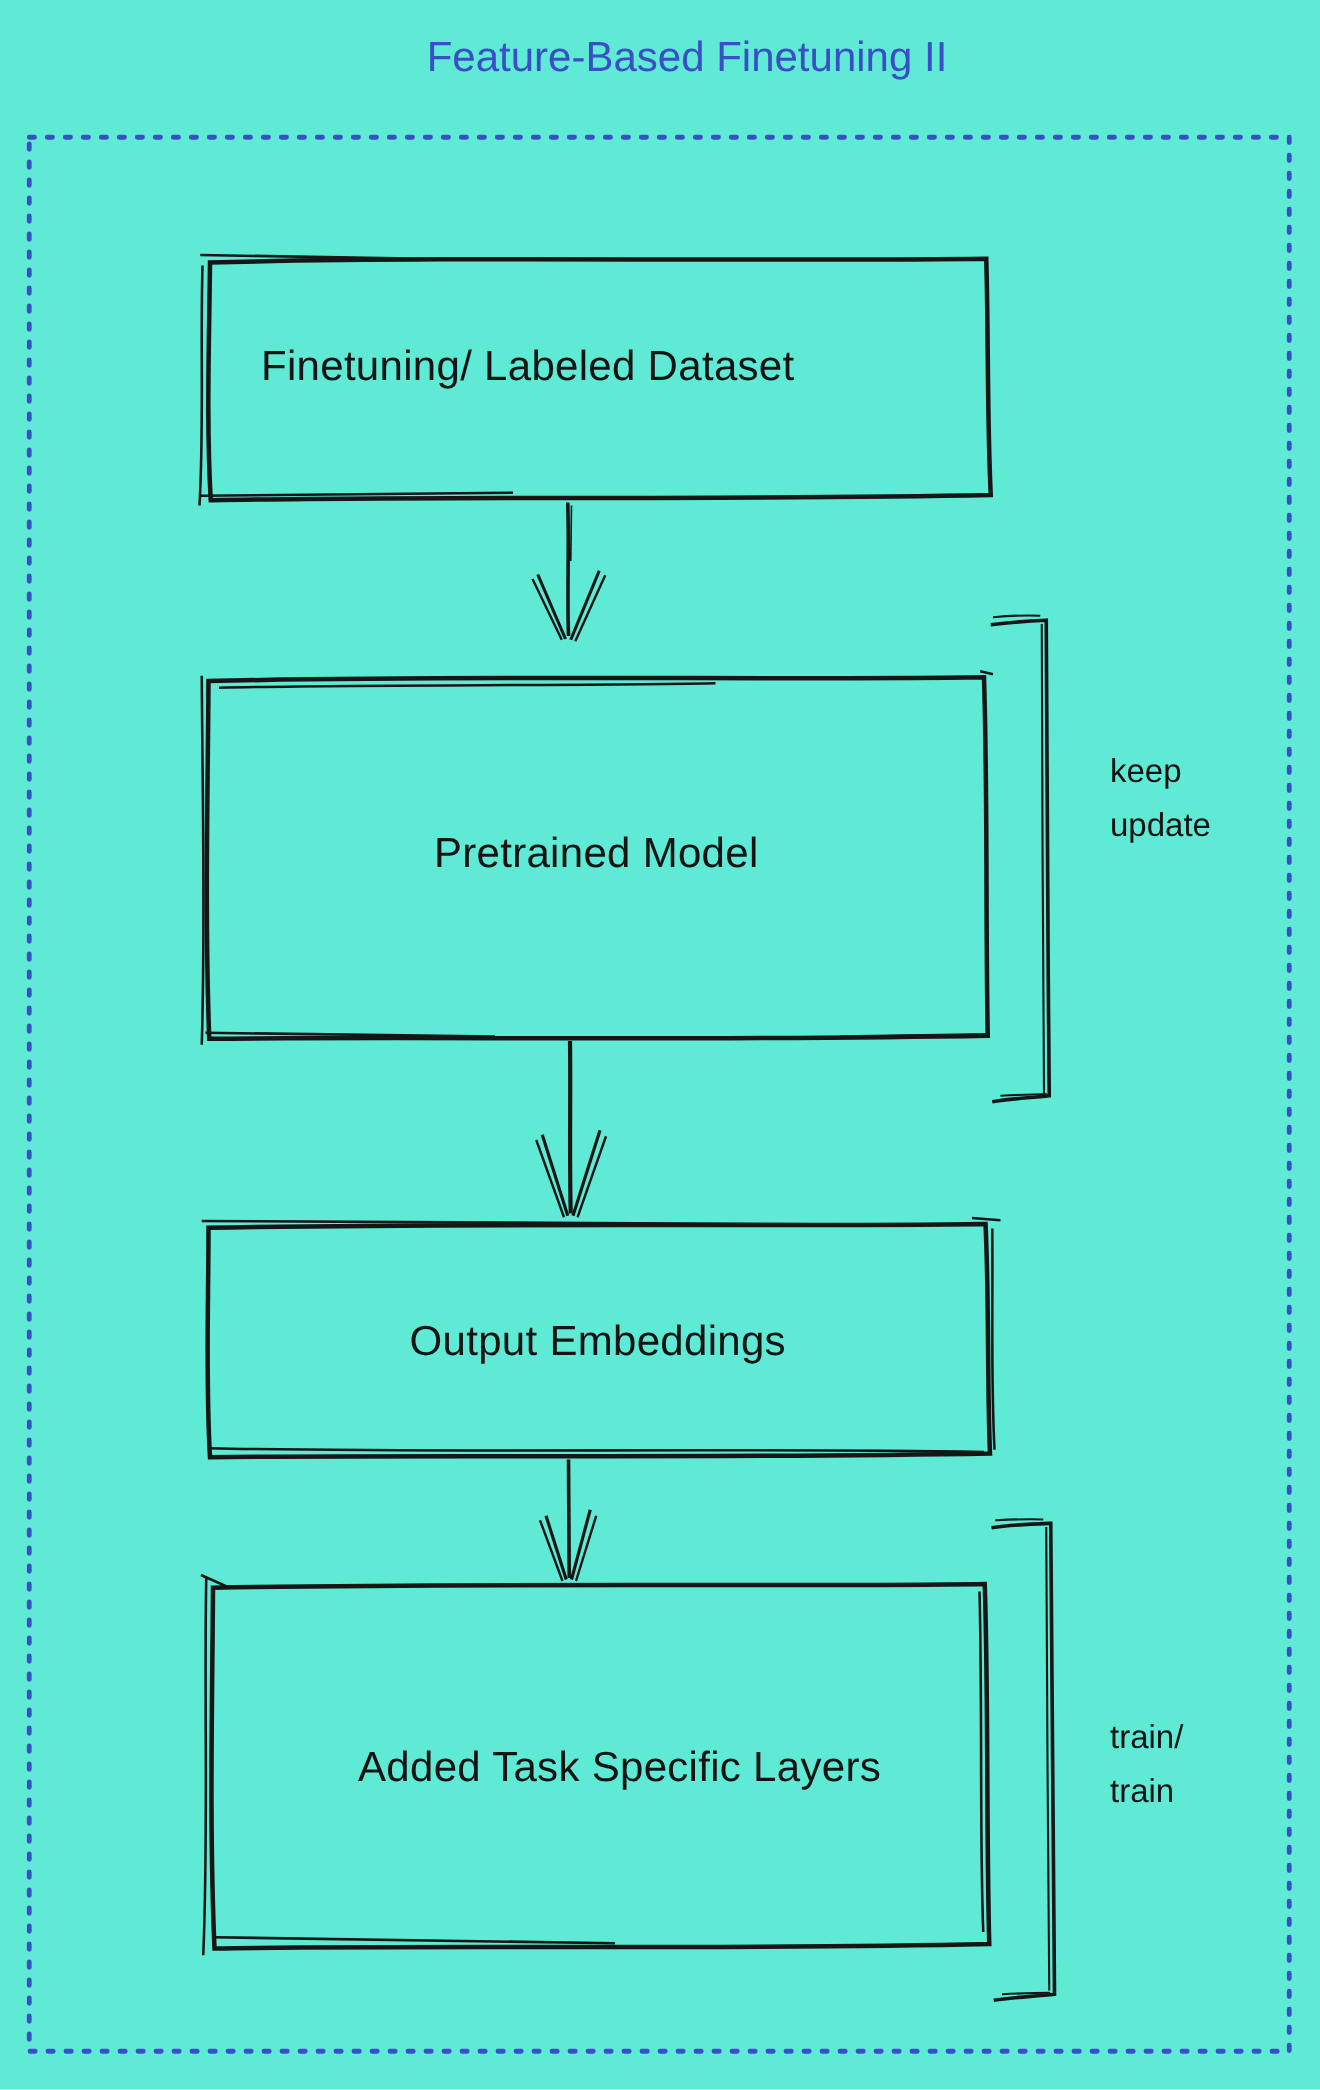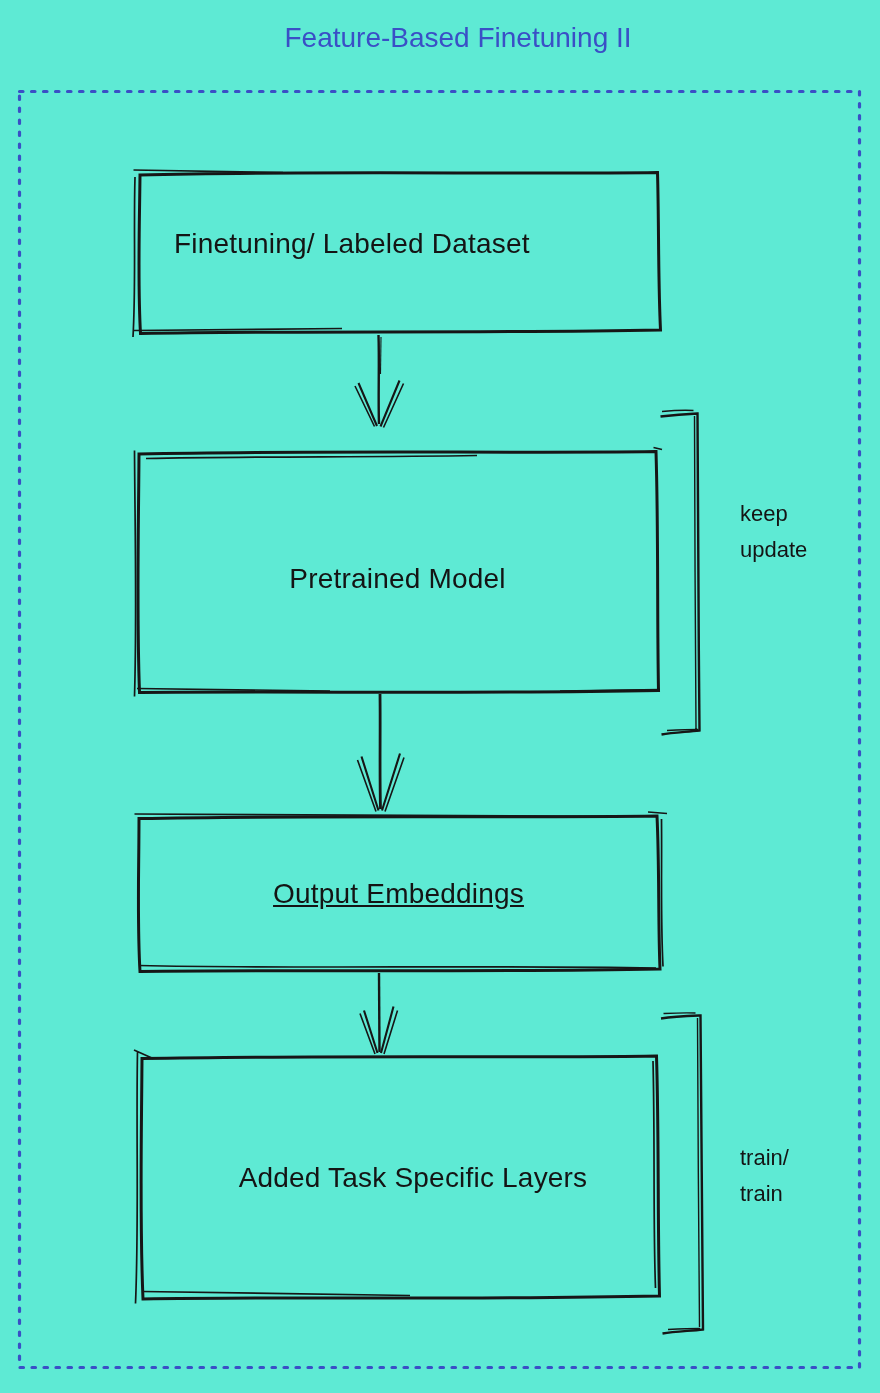--- a/index.html
+++ b/index.html
@@ -91,23 +91,23 @@
     <g>
       <path d="M661,1018.5 C674,1016.5 688,1016 700.5,1015.5 C701.5,1120 702,1225 703,1329.5 C689,1331 675,1331.5 662.5,1333.5" class="sketch" stroke-width="2.4"></path>
       <path d="M663.5,1013.5 C674,1013 684,1012.5 695.5,1013 M697.5,1018 C698,1120 698.5,1225 699.5,1327 M668,1329.5 C678,1329 690,1328.5 700,1328.5" class="sketch" stroke-width="1.4"></path>
     </g>
   </svg>
 
   <div id="title">Feature-Based Finetuning II</div>
 
   <div class="label" style="left:174px;top:216px;margin-top:12px;">Finetuning/ Labeled Dataset</div>
 
-  <div class="label centerbox" style="left:137px;top:458px;width:521px;height:241px;text-align:right;">Pretrained Model</div>
+  <div class="label centerbox" style="left:137px;top:448px;width:521px;height:241px;text-align:right;">Pretrained Model</div>
 
-  <div class="label centerbox" style="left:137px;top:816px;width:523px;height:155px;text-decoration:underline;">Output Embeddings</div>
+  <div class="label centerbox" style="left:137px;top:816px;width:523px;height:155px;">Output Embeddings</div>
 
   <div class="label centerbox" style="left:139px;top:1056px;width:520px;height:243px;padding-left:28px;">Added Task Specific Layers</div>
 
   <div class="annotation" style="left:740px;top:496px;">
     <div>keep</div>
     <div>update</div>
   </div>
 
   <div class="annotation" style="left:740px;top:1098px;margin-top:42px;">
     <div>train/</div>

